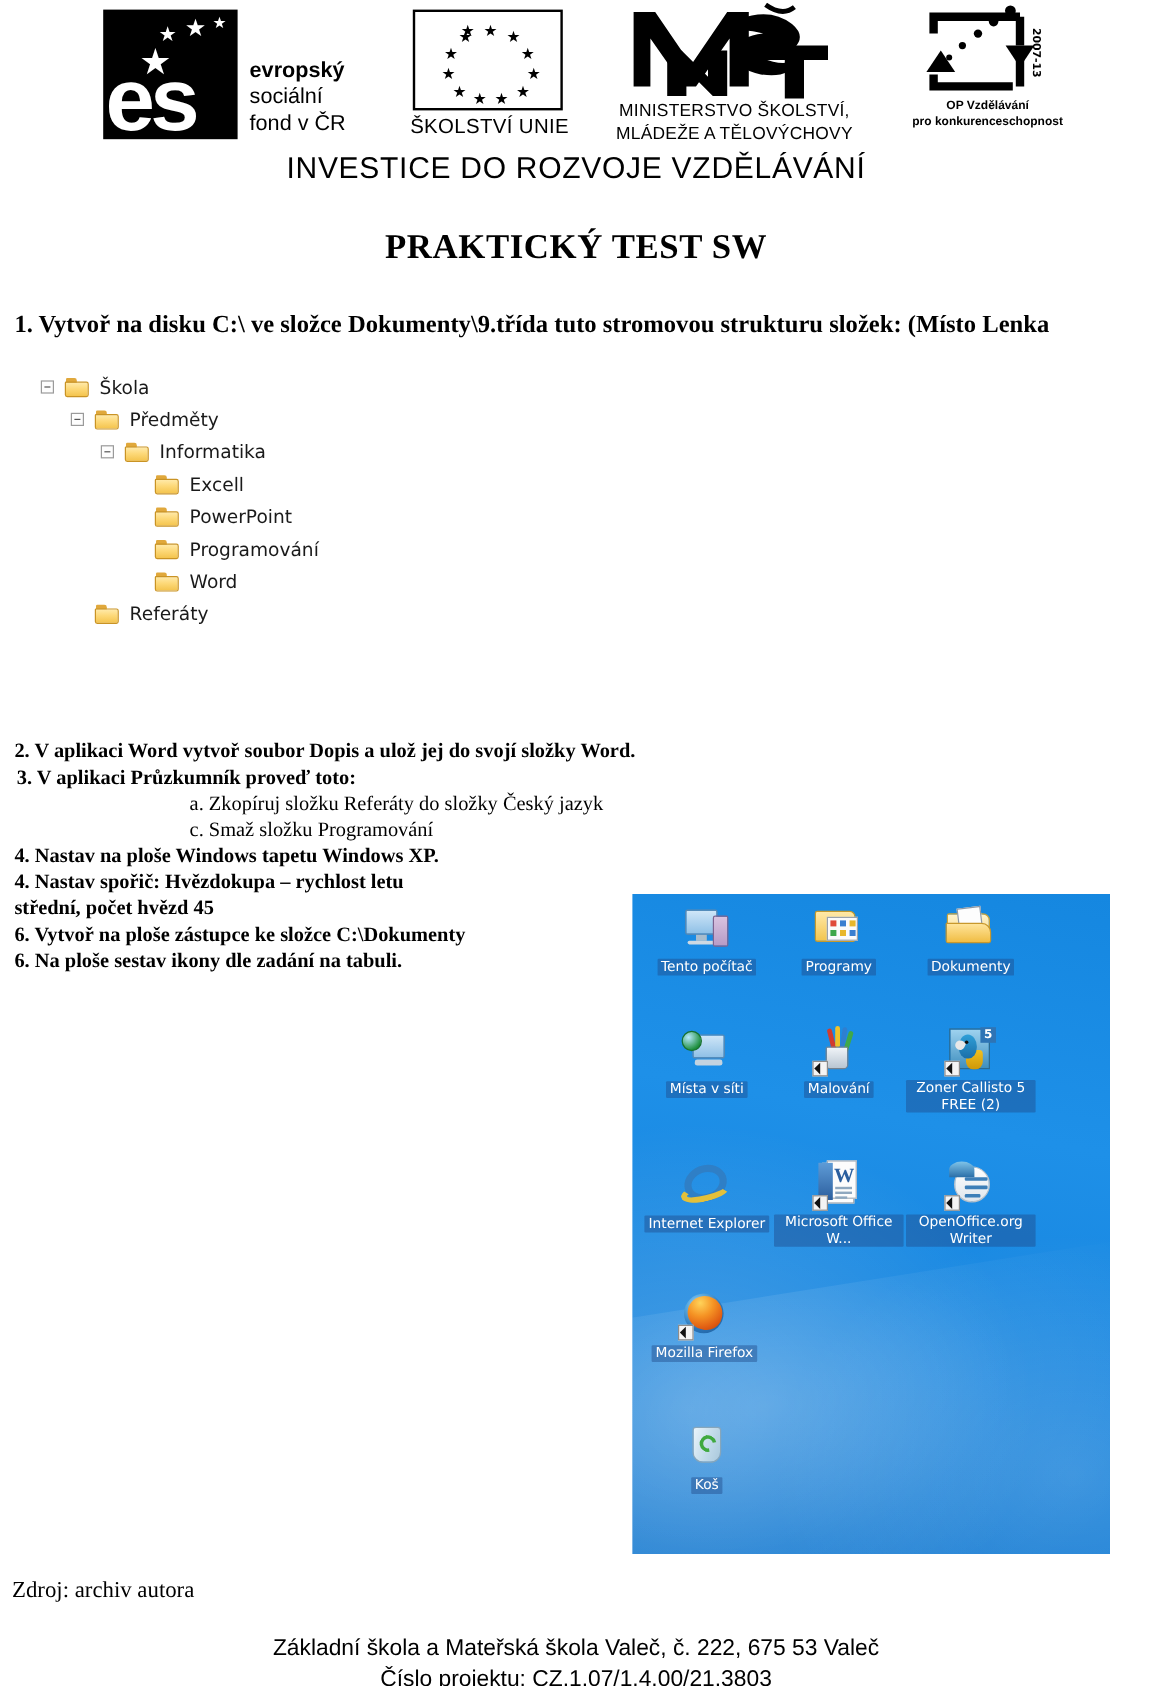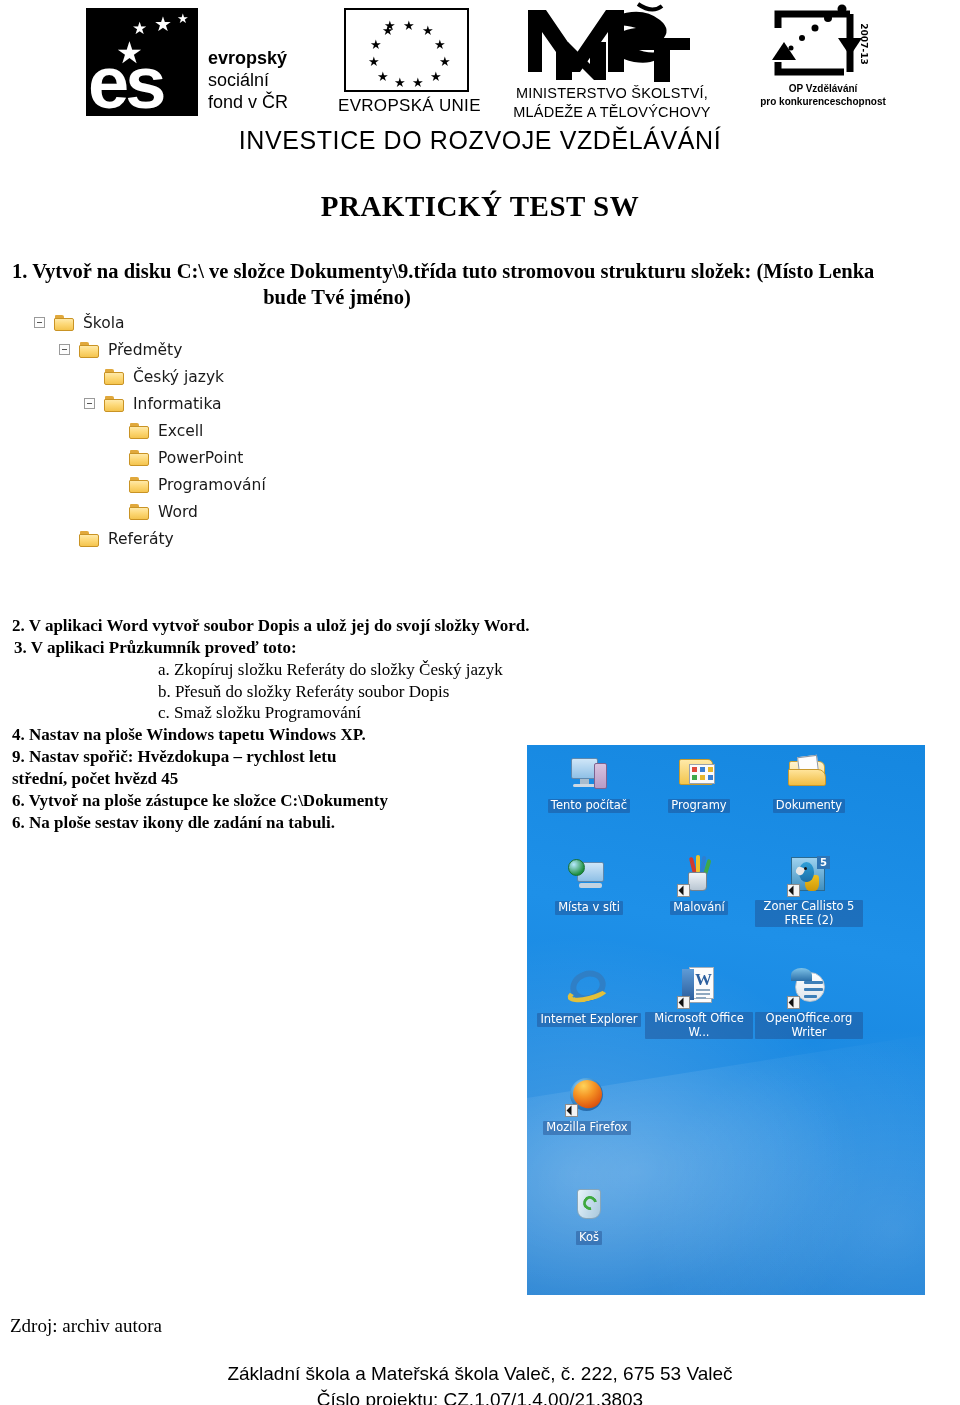--- a/index.html
+++ b/index.html
@@ -476,21 +476,21 @@
       <span class="star" style="left:93px; top:45px;">★</span>
       <span class="star" style="left:84px; top:60px;">★</span>
       <span class="star" style="left:66px; top:66px;">★</span>
       <span class="star" style="left:48px; top:66px;">★</span>
       <span class="star" style="left:31px; top:60px;">★</span>
       <span class="star" style="left:22px; top:45px;">★</span>
       <span class="star" style="left:24px; top:28px;">★</span>
       <span class="star" style="left:36px; top:14px;">★</span>
       <span class="star" style="left:38px; top:9px;">★</span>
     </div>
-    <div id="eu-caption">EVROPSKÁ UNIE</div>
+    <div id="eu-caption">ŠKOLSTVÍ UNIE</div>
   </div>
 
   <div class="logo-block" id="logo-msmt">
     <svg id="msmt-mark" viewBox="0 0 175 82">
       <path d="M8 70 L8 8 L26 8 L56 52 L86 8 L104 8 L104 70 L88 70 L88 30 L60 70 L50 70 L22 30 L22 70 Z" fill="#000"></path>
       <path d="M96 14 q26 -10 44 4 q12 10 2 20 q-10 10 -28 8 q18 8 30 2 q-6 16 -30 12 q-22 -4 -20 -20 q2 -12 22 -14 q-14 -4 -22 -2 Z" fill="#000"></path>
       <path d="M36 40 L36 78 L52 78 L52 56 L74 78 L86 78 L86 40 L70 40 L70 62 L48 40 Z" fill="#000"></path>
       <path d="M114 36 L170 36 L170 48 L150 48 L150 80 L134 80 L134 48 L114 48 Z" fill="#000"></path>
       <path d="M118 2 q14 10 24 2" stroke="#000" stroke-width="4" fill="none"></path>
     </svg>
@@ -521,21 +521,20 @@
     </div>
   </div>
 
   <div id="investice">INVESTICE DO ROZVOJE VZDĚLÁVÁNÍ</div>
 </div>
 
 <div id="doc-title">PRAKTICKÝ TEST SW</div>
 
 <div id="task1">
   <span class="l1">1. Vytvoř na disku C:\ ve složce Dokumenty\9.třída tuto stromovou strukturu složek: (Místo Lenka</span>
-  <span class="l2">bude Tvé jméno)</span>
 </div>
 
 <div id="folder-tree">
     <div class="tree-row">
       <span class="tw"></span>
       <span class="tw"><span class="expander"></span></span>
       <span class="folder-ico">
         <span class="tab"></span>
         <span class="body"></span>
       </span>
@@ -548,31 +547,20 @@
       <span class="folder-ico">
         <span class="tab"></span>
         <span class="body"></span>
       </span>
       <span class="tree-label">Předměty</span>
     </div>
     <div class="tree-row">
       <span class="tw"></span>
       <span class="tw"></span>
       <span class="tw"></span>
-      <span class="tw"></span>
-      <span class="folder-ico">
-        <span class="tab"></span>
-        <span class="body"></span>
-      </span>
-      <span class="tree-label">Český jazyk</span>
-    </div>
-    <div class="tree-row">
-      <span class="tw"></span>
-      <span class="tw"></span>
-      <span class="tw"></span>
       <span class="tw"><span class="expander"></span></span>
       <span class="folder-ico">
         <span class="tab"></span>
         <span class="body"></span>
       </span>
       <span class="tree-label">Informatika</span>
     </div>
     <div class="tree-row">
       <span class="tw"></span>
       <span class="tw"></span>
@@ -630,24 +618,23 @@
         <span class="body"></span>
       </span>
       <span class="tree-label">Referáty</span>
     </div>
   </div>
 
 <div id="tasks">
     <div class="bold">2. V aplikaci Word vytvoř soubor Dopis a ulož jej do svojí složky Word.</div>
     <div class="bold ind1">3. V aplikaci Průzkumník proveď toto:</div>
     <div class="sub">a. Zkopíruj složku Referáty do složky Český jazyk</div>
-    <div class="sub">b. Přesuň do složky Referáty soubor Dopis</div>
     <div class="sub">c. Smaž složku Programování</div>
     <div class="bold">4. Nastav na ploše Windows tapetu Windows XP.</div>
-    <div class="bold">9. Nastav spořič: Hvězdokupa – rychlost letu</div>
+    <div class="bold">4. Nastav spořič: Hvězdokupa – rychlost letu</div>
     <div class="bold">střední, počet hvězd 45</div>
     <div class="bold">6. Vytvoř na ploše zástupce ke složce C:\Dokumenty</div>
     <div class="bold">6. Na ploše sestav ikony dle zadání na tabuli.</div>
   </div>
 
 <div id="desktop-shot">
   <div class="sheen"></div>
 <div class="dicon" style="left: 8px; top: 8px;"><div class="glyph ico-mycomp">
         <span class="mon"></span>
         <span class="stand"></span>

